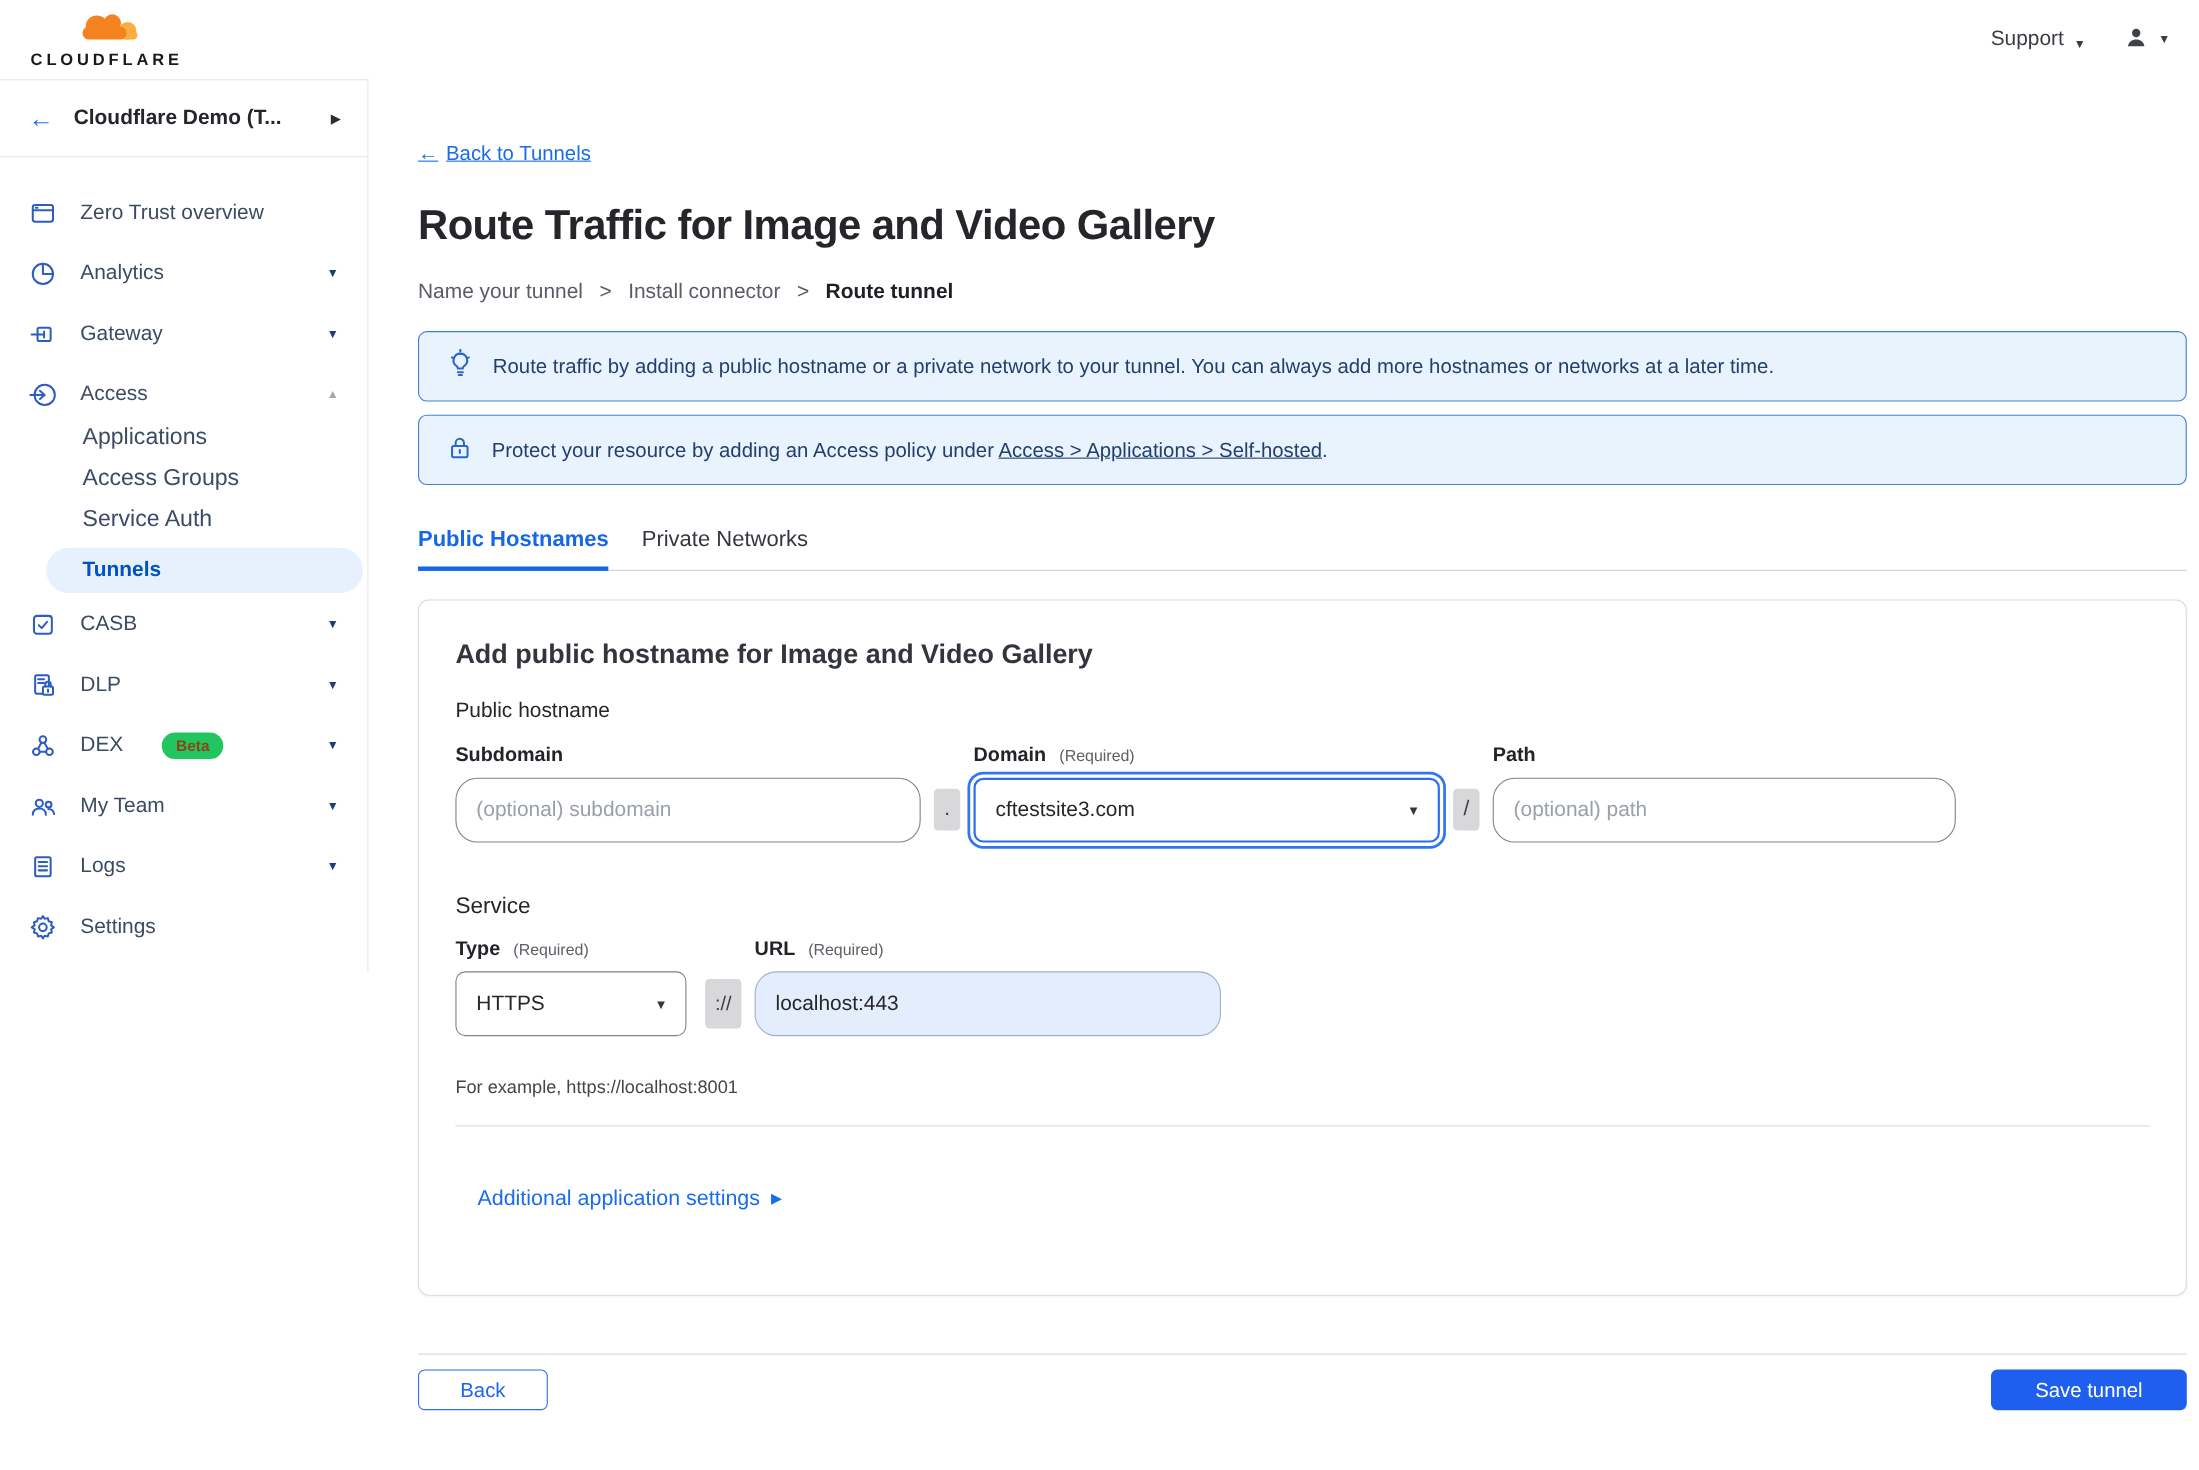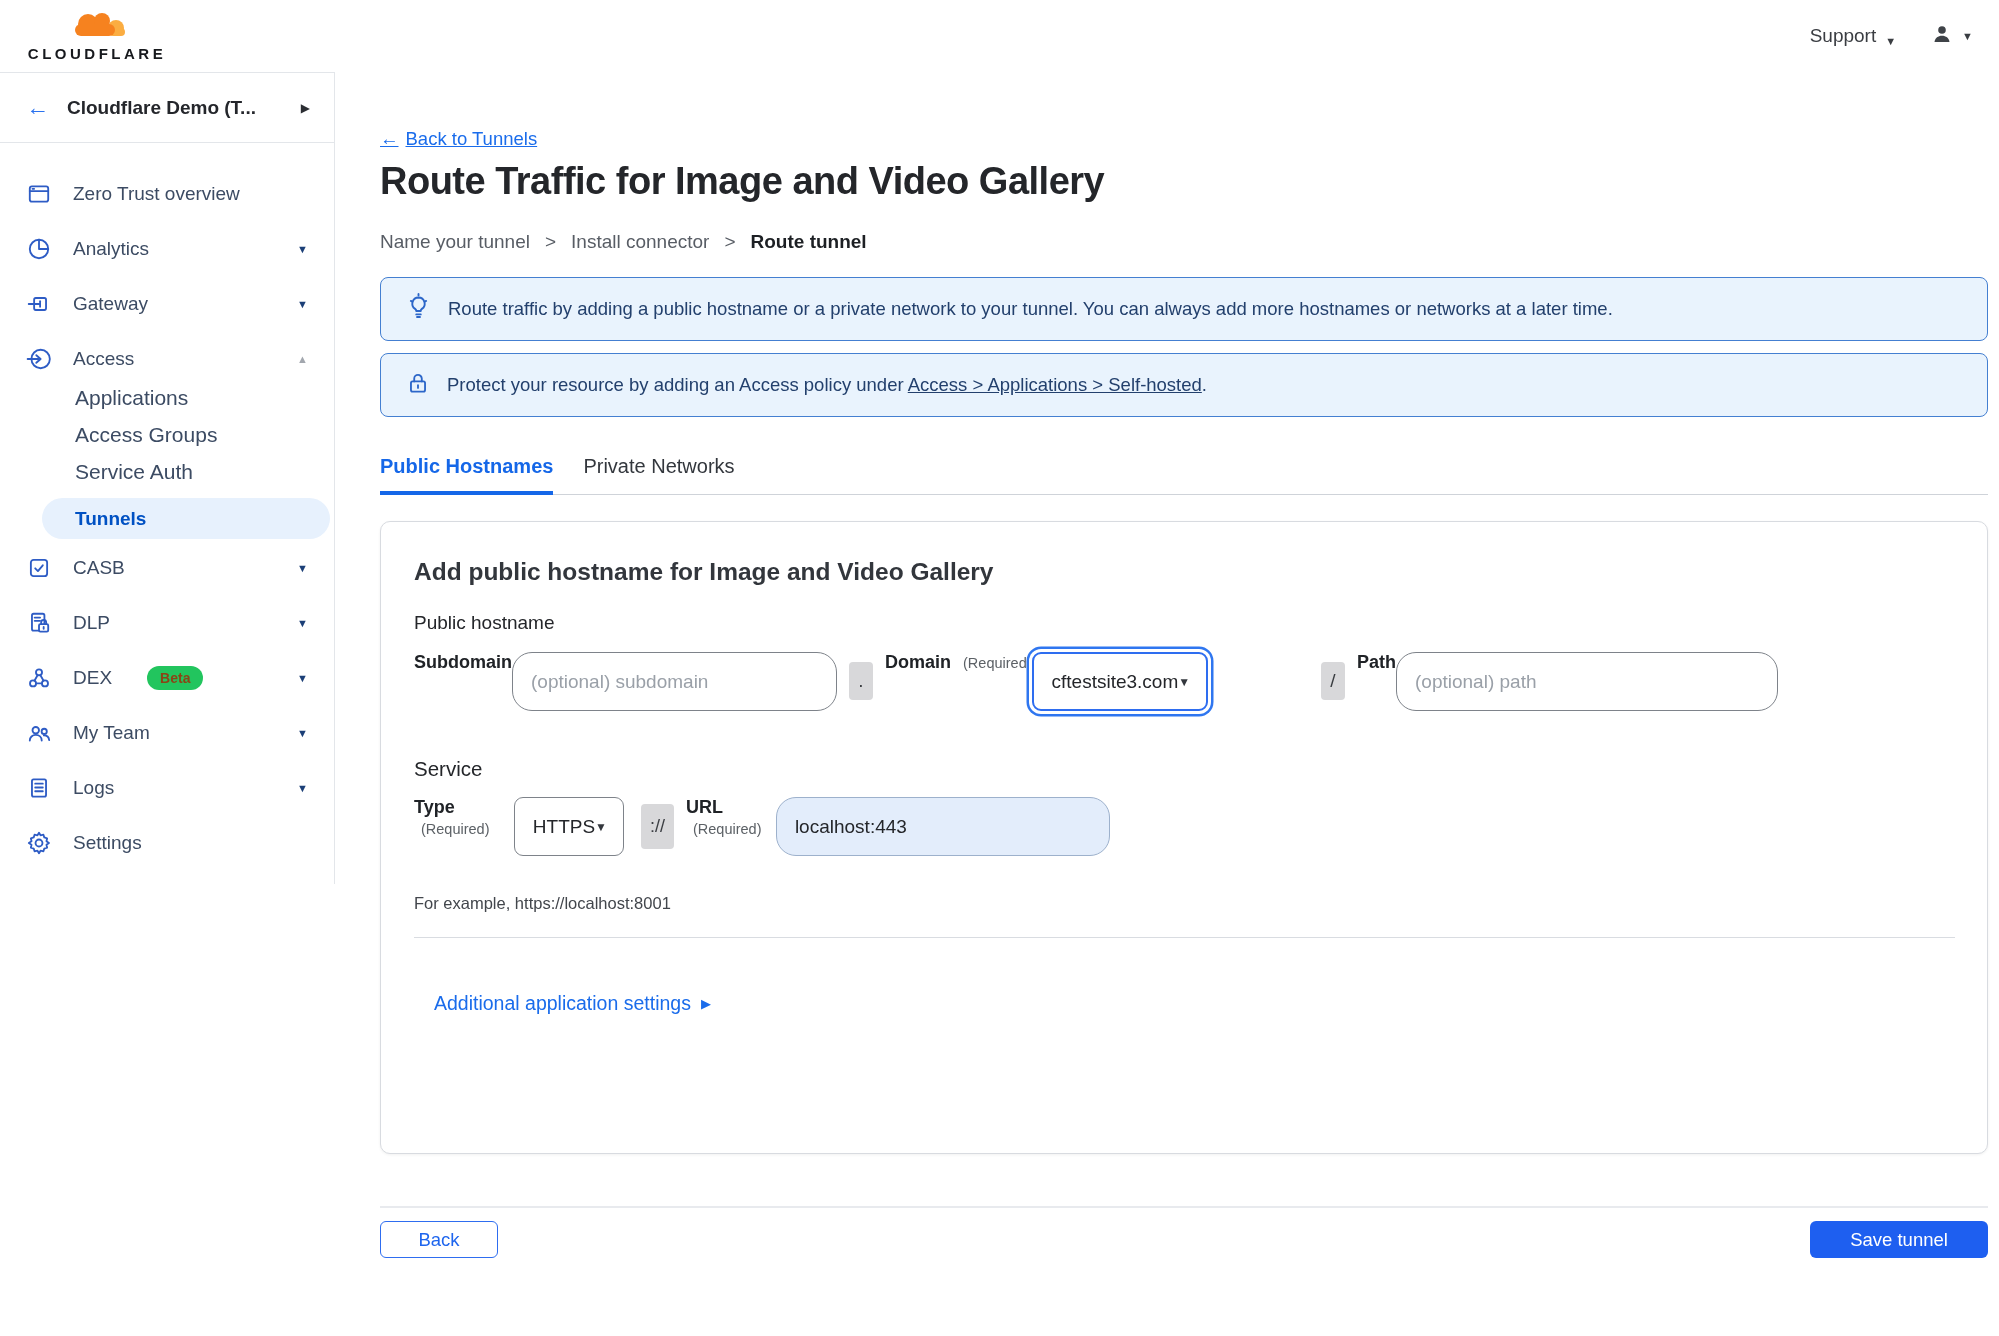--- a/index.html
+++ b/index.html
@@ -35,21 +35,21 @@
     color:#0051c3; cursor:pointer; }
   .nav-caret { position:absolute; right:26px; font-size:11px; color:#1b3f77; }
   .nav-caret.up { color:#a2a7ae; }
   .badge { margin-left:14px; background:#22c55e; color:#8a4516; font-size:14px; font-weight:600;
     padding:4px 13px; border-radius:13px; }
 
   
   .main { position:absolute; left:380px; top:72px; width:1608px; }
   .backlink { display:inline-flex; gap:7px; margin-top:56px; font-size:18.5px; color:#1a6ceb;
     text-decoration:underline; cursor:pointer; }
-  h1.pagetitle { margin-top:10px; font-size:38px; font-weight:700; letter-spacing:-0.5px; color:#24262a; }
+  h1.pagetitle { margin-top:34px; font-size:38px; font-weight:700; letter-spacing:-0.5px; color:#24262a; }
   .steps { margin-top:28px; display:flex; gap:15px; font-size:19px; color:#585d65; align-items:center; }
   .steps .cur { font-weight:700; color:#1d2024; }
   .steps .stepsep { color:#585d65; }
   .step-link { cursor:pointer; }
 
   .banner { height:64px; margin-top:24px; border:1px solid #447fd1; background:#e9f3fd;
     border-radius:8px; display:flex; align-items:center; padding:0 24px; gap:16px;
     font-size:18.5px; color:#23406d; }
   .banner + .banner { margin-top:12px; }
   .banner a { color:#23406d; text-decoration:underline; cursor:pointer; }
@@ -58,21 +58,21 @@
   .tab { font-size:20px; padding-bottom:13px; border-bottom:4px solid transparent; margin-bottom:-1px;
     color:#33373d; cursor:pointer; }
   .tab.active { color:#1567e8; font-weight:700; border-bottom-color:#1567e8; }
 
   .card { margin-top:26px; height:633px; border:1px solid #d8dbe0; border-radius:10px;
     background:#fff; box-shadow:0 1px 3px rgba(0,0,0,.06); padding:36px 32px 0 33px; }
   .card-title { font-size:24.5px; font-weight:700; color:#32363c; }
   .group-label { margin-top:26px; font-size:19px; color:#24262a; }
 
   .fieldrow { display:flex; margin-top:18px; align-items:flex-end; }
-  .fcol { display:flex; flex-direction:row; }
+  .fcol { display:flex; flex-direction:column;justify-content:center; }
   .flabel { font-size:18px; font-weight:700; color:#202327; margin-bottom:10px; }
   .req { font-weight:400; font-size:14.5px; color:#5c6166; margin-left:7px; }
   .tinput { height:59px; border:1.5px solid #7e838a; border-radius:20px; font-size:19px;
     padding:0 18px; color:#24262a; background:#fff; outline:none; width:100%;
     font-family:"Liberation Sans","DejaVu Sans",sans-serif; }
   .tinput::placeholder { color:#9aa0a8; }
   .selectbox { height:59px; border-radius:9px; background:#fff; display:flex; align-items:center;
     justify-content:space-between; padding:0 16px 0 18px; font-size:19px; color:#24262a; cursor:pointer; }
   .focusring { border:2px solid #2e6df0; box-shadow:0 0 0 3px #fff,0 0 0 5.5px #2f76f0; }
   .plainborder { border:1.5px solid #7e838a; }

